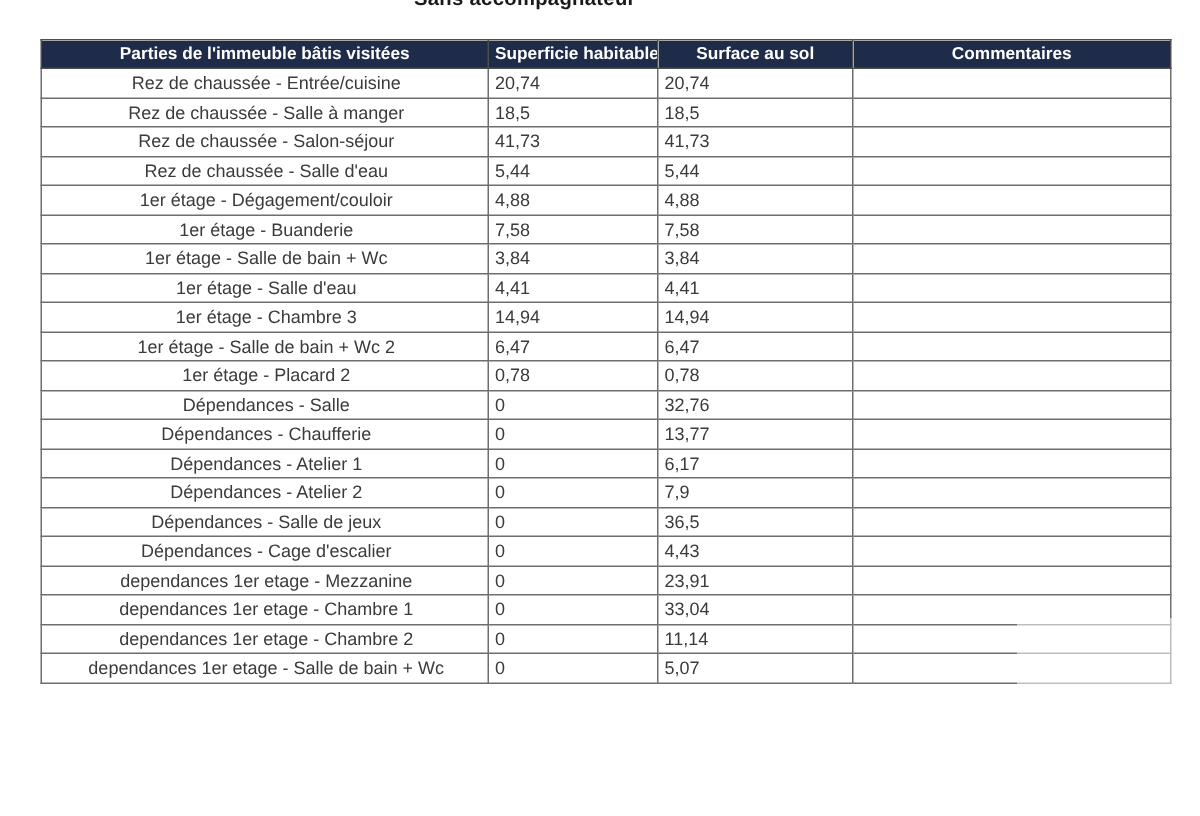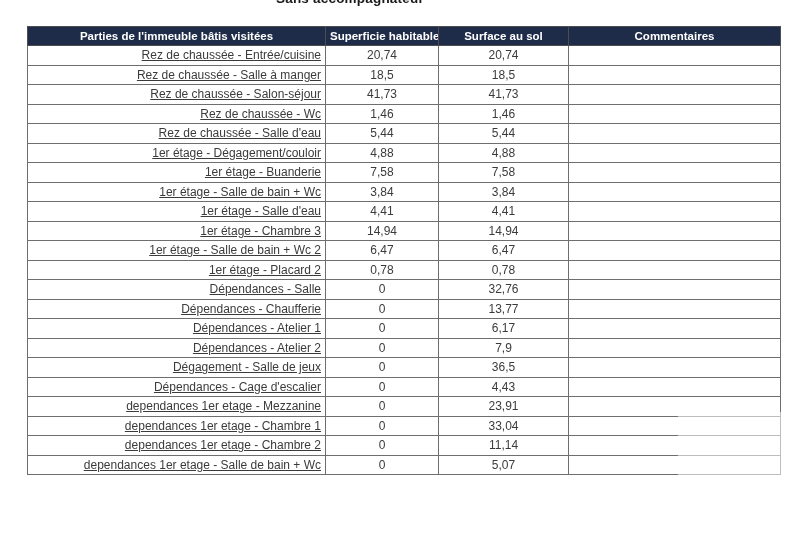--- a/index.html
+++ b/index.html
@@ -57,26 +57,25 @@
     font-size: 12px;
     color: #3b3b3b;
     height: 18.5px;
     padding: 0 4px;
     border: 1px solid #6e6e6e;
     overflow: hidden;
     white-space: nowrap;
     background: #ffffff;
   }
   table.survey td.td-label {
-    text-align: right;
+    text-align: center;
     padding-left: 6px;
-    text-decoration: underline;
   }
   table.survey td.td-num {
-    text-align: center;
+    text-align: left;
   }
   table.survey td.td-comment {
     text-align: left;
   }
   .watermark-overlay {
     position: absolute;
     left: 678px;
     top: 412px;
     width: 122px;
     height: 102px;
@@ -119,26 +118,20 @@
           <td class="td-num">18,5</td>
           <td class="td-comment"></td>
         </tr>
         <tr>
           <td class="td-label">Rez de chaussée - Salon-séjour</td>
           <td class="td-num">41,73</td>
           <td class="td-num">41,73</td>
           <td class="td-comment"></td>
         </tr>
         <tr>
-          <td class="td-label">Rez de chaussée - Wc</td>
-          <td class="td-num">1,46</td>
-          <td class="td-num">1,46</td>
-          <td class="td-comment"></td>
-        </tr>
-        <tr>
           <td class="td-label">Rez de chaussée - Salle d'eau</td>
           <td class="td-num">5,44</td>
           <td class="td-num">5,44</td>
           <td class="td-comment"></td>
         </tr>
         <tr>
           <td class="td-label">1er étage - Dégagement/couloir</td>
           <td class="td-num">4,88</td>
           <td class="td-num">4,88</td>
           <td class="td-comment"></td>
@@ -197,21 +190,21 @@
           <td class="td-num">6,17</td>
           <td class="td-comment"></td>
         </tr>
         <tr>
           <td class="td-label">Dépendances - Atelier 2</td>
           <td class="td-num">0</td>
           <td class="td-num">7,9</td>
           <td class="td-comment"></td>
         </tr>
         <tr>
-          <td class="td-label">Dégagement - Salle de jeux</td>
+          <td class="td-label">Dépendances - Salle de jeux</td>
           <td class="td-num">0</td>
           <td class="td-num">36,5</td>
           <td class="td-comment"></td>
         </tr>
         <tr>
           <td class="td-label">Dépendances - Cage d'escalier</td>
           <td class="td-num">0</td>
           <td class="td-num">4,43</td>
           <td class="td-comment"></td>
         </tr>

